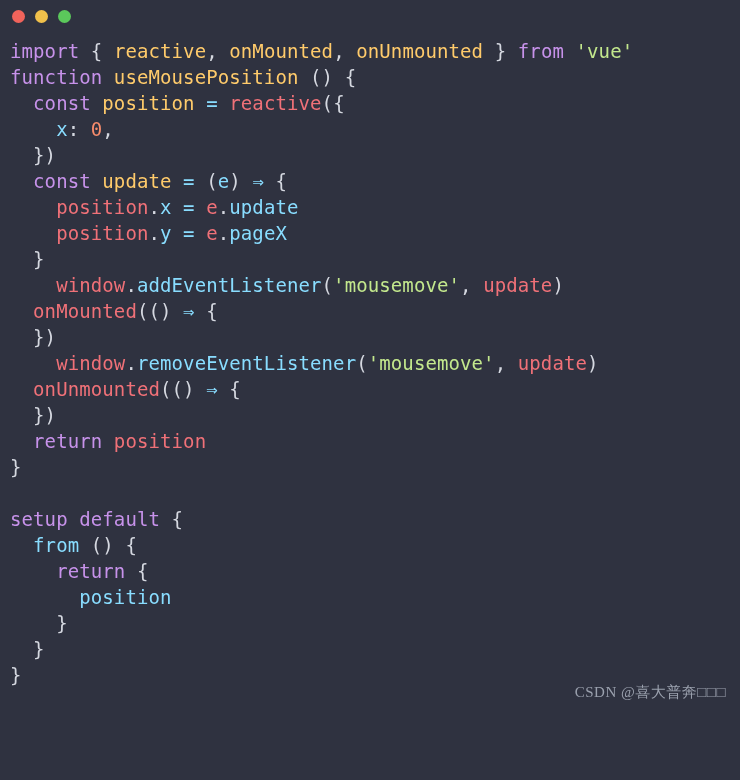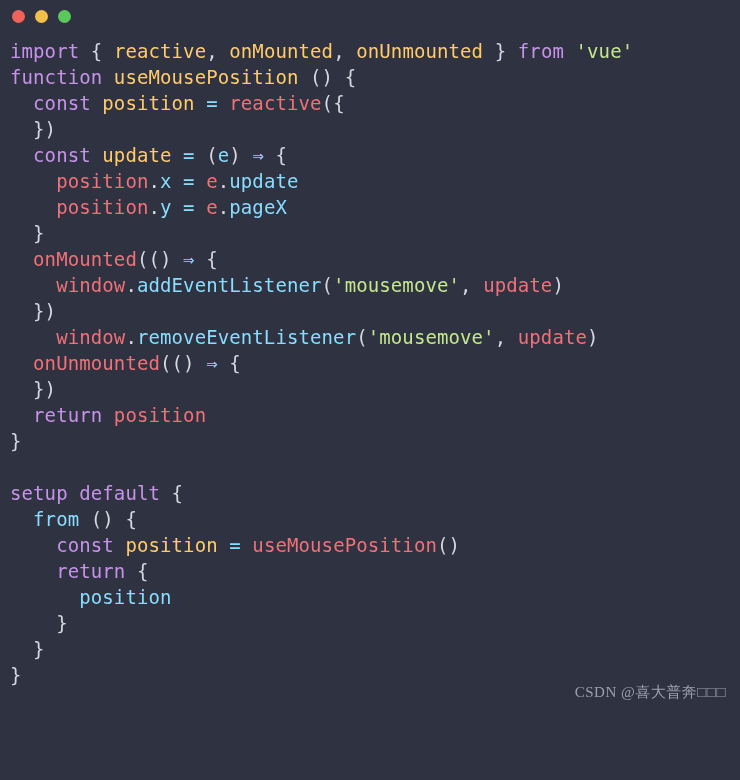--- a/index.html
+++ b/index.html
@@ -86,37 +86,37 @@
   <div id="title-bar">
     <span class="dot dot-close"></span>
     <span class="dot dot-min"></span>
     <span class="dot dot-max"></span>
   </div>
 
   <div id="code-area">
       <div class="code-line"><span class="t-kw">import</span><span class="t-plain"> </span><span class="t-punc">{</span><span class="t-plain"> </span><span class="t-fn">reactive</span><span class="t-punc">,</span><span class="t-plain"> </span><span class="t-fn">onMounted</span><span class="t-punc">,</span><span class="t-plain"> </span><span class="t-fn">onUnmounted</span><span class="t-plain"> </span><span class="t-punc">}</span><span class="t-plain"> </span><span class="t-kw">from</span><span class="t-plain"> </span><span class="t-str">'vue'</span></div>
       <div class="code-line"><span class="t-kw">function</span><span class="t-plain"> </span><span class="t-fn">useMousePosition</span><span class="t-plain"> </span><span class="t-punc">()</span><span class="t-plain"> </span><span class="t-punc">{</span></div>
       <div class="code-line"><span class="t-plain">  </span><span class="t-kw">const</span><span class="t-plain"> </span><span class="t-fn">position</span><span class="t-plain"> </span><span class="t-op">=</span><span class="t-plain"> </span><span class="t-var">reactive</span><span class="t-punc">(</span><span class="t-punc">{</span></div>
+      <div class="code-line"><span class="t-plain">    </span><span class="t-prop">x</span><span class="t-punc">:</span><span class="t-plain"> </span><span class="t-num">0</span><span class="t-punc">,</span></div>
       <div class="code-line"><span class="t-plain">  </span><span class="t-punc">})</span></div>
       <div class="code-line"><span class="t-plain">  </span><span class="t-kw">const</span><span class="t-plain"> </span><span class="t-fn">update</span><span class="t-plain"> </span><span class="t-op">=</span><span class="t-plain"> </span><span class="t-punc">(</span><span class="t-prop">e</span><span class="t-punc">)</span><span class="t-plain"> </span><span class="t-op">⇒</span><span class="t-plain"> </span><span class="t-punc">{</span></div>
       <div class="code-line"><span class="t-plain">    </span><span class="t-var">position</span><span class="t-punc">.</span><span class="t-prop">x</span><span class="t-plain"> </span><span class="t-op">=</span><span class="t-plain"> </span><span class="t-var">e</span><span class="t-punc">.</span><span class="t-prop">update</span></div>
       <div class="code-line"><span class="t-plain">    </span><span class="t-var">position</span><span class="t-punc">.</span><span class="t-prop">y</span><span class="t-plain"> </span><span class="t-op">=</span><span class="t-plain"> </span><span class="t-var">e</span><span class="t-punc">.</span><span class="t-prop">pageX</span></div>
       <div class="code-line"><span class="t-plain">  </span><span class="t-punc">}</span></div>
+      <div class="code-line"><span class="t-plain">    </span><span class="t-var">window</span><span class="t-punc">.</span><span class="t-prop">addEventListener</span><span class="t-punc">(</span><span class="t-str">'mousemove'</span><span class="t-punc">,</span><span class="t-plain"> </span><span class="t-var">update</span><span class="t-punc">)</span></div>
       <div class="code-line"><span class="t-plain">  </span><span class="t-var">onMounted</span><span class="t-punc">((</span><span class="t-punc">)</span><span class="t-plain"> </span><span class="t-op">⇒</span><span class="t-plain"> </span><span class="t-punc">{</span></div>
-      <div class="code-line"><span class="t-plain">    </span><span class="t-var">window</span><span class="t-punc">.</span><span class="t-prop">addEventListener</span><span class="t-punc">(</span><span class="t-str">'mousemove'</span><span class="t-punc">,</span><span class="t-plain"> </span><span class="t-var">update</span><span class="t-punc">)</span></div>
       <div class="code-line"><span class="t-plain">  </span><span class="t-punc">})</span></div>
       <div class="code-line"><span class="t-plain">    </span><span class="t-var">window</span><span class="t-punc">.</span><span class="t-prop">removeEventListener</span><span class="t-punc">(</span><span class="t-str">'mousemove'</span><span class="t-punc">,</span><span class="t-plain"> </span><span class="t-var">update</span><span class="t-punc">)</span></div>
       <div class="code-line"><span class="t-plain">  </span><span class="t-var">onUnmounted</span><span class="t-punc">((</span><span class="t-punc">)</span><span class="t-plain"> </span><span class="t-op">⇒</span><span class="t-plain"> </span><span class="t-punc">{</span></div>
       <div class="code-line"><span class="t-plain">  </span><span class="t-punc">})</span></div>
       <div class="code-line"><span class="t-plain">  </span><span class="t-kw">return</span><span class="t-plain"> </span><span class="t-var">position</span></div>
       <div class="code-line"><span class="t-punc">}</span></div>
       <div class="code-line">&nbsp;</div>
       <div class="code-line"><span class="t-kw">setup</span><span class="t-plain"> </span><span class="t-kw">default</span><span class="t-plain"> </span><span class="t-punc">{</span></div>
       <div class="code-line"><span class="t-plain">  </span><span class="t-prop">from</span><span class="t-plain"> </span><span class="t-punc">()</span><span class="t-plain"> </span><span class="t-punc">{</span></div>
-      <div class="code-line"><span class="t-plain">    </span><span class="t-kw">const</span><span class="t-plain"> </span><span class="t-fn">position</span><span class="t-plain"> </span><span class="t-op">=</span><span class="t-plain"> </span><span class="t-var">useMousePosition</span><span class="t-punc">()</span></div>
       <div class="code-line"><span class="t-plain">    </span><span class="t-kw">return</span><span class="t-plain"> </span><span class="t-punc">{</span></div>
       <div class="code-line"><span class="t-plain">      </span><span class="t-prop">position</span></div>
       <div class="code-line"><span class="t-plain">    </span><span class="t-punc">}</span></div>
       <div class="code-line"><span class="t-plain">  </span><span class="t-punc">}</span></div>
       <div class="code-line"><span class="t-punc">}</span></div>
     </div>
 
   <div id="watermark">CSDN @喜大普奔□□□</div>
 
 </div>

